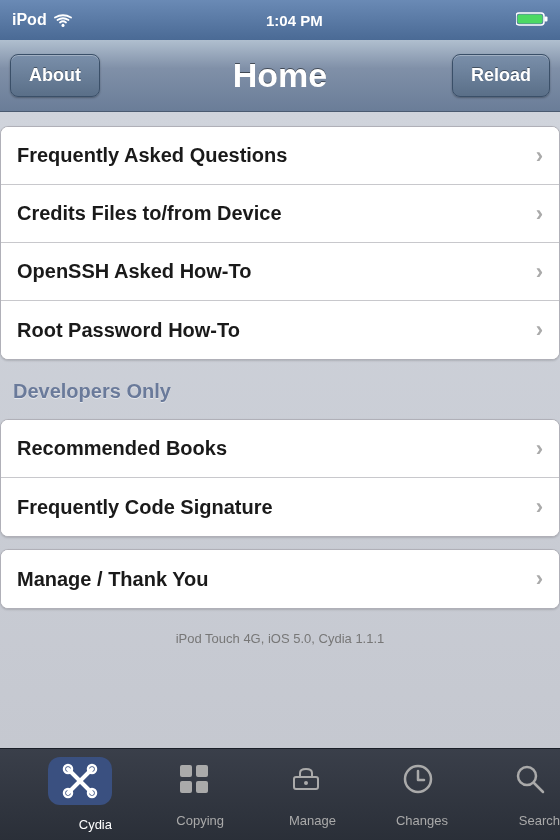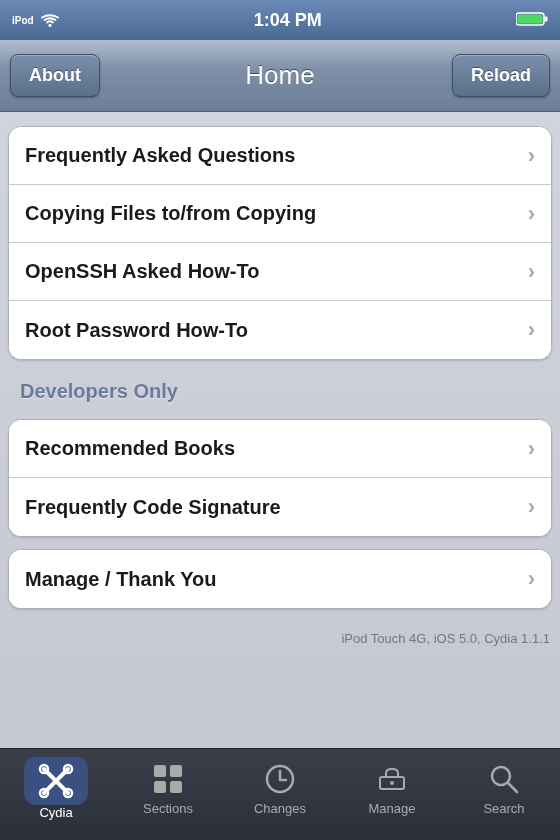--- a/index.html
+++ b/index.html
@@ -22,21 +22,21 @@
       justify-content: space-between;
       padding: 0 12px;
       color: white;
       font-size: 14px;
       font-weight: bold;
     }
     .status-left {
       display: flex;
       align-items: center;
       gap: 6px;
-      font-size: 10px;
+      font-size: 16px;
       font-weight: bold;
     }
 
     
     .nav-bar {
       width: 100%;
       height: 72px;
       background: linear-gradient(180deg, #b0bfcf 0%, #8090a8 40%, #6a7d98 100%);
       border-bottom: 1px solid #4a5a70;
       display: flex;
@@ -52,41 +52,41 @@
       color: white;
       font-size: 18px;
       font-weight: bold;
       padding: 10px 18px;
       cursor: pointer;
       text-shadow: 0 -1px 0 rgba(0,0,0,0.4);
       box-shadow: inset 0 1px 0 rgba(255,255,255,0.3), 0 1px 2px rgba(0,0,0,0.3);
     }
     .nav-title {
       color: white;
-      font-size: 26px;
-      font-weight: normal;
+      font-size: 34px;
+      font-weight: bold;
       text-shadow: 0 -1px 0 rgba(0,0,0,0.5);
       position: absolute;
       left: 50%;
       transform: translateX(-50%);
     }
 
     
     .main-content {
       width: 100%;
       height: 636px;
       background: linear-gradient(180deg, #d0d4dc 0%, #c5c8d0 100%);
       overflow: hidden;
     }
 
     
     .list-group {
-      margin: 12px 8px;
+      margin: 12px 0;
       background: white;
-      border-radius: 13px;
+      border-radius: 8px;
       overflow: hidden;
       border: 1px solid #b0b0b8;
       box-shadow: 0 1px 2px rgba(0,0,0,0.15);
     }
     .list-item {
       display: flex;
       align-items: center;
       justify-content: space-between;
       padding: 0 16px;
       height: 58px;
@@ -103,52 +103,52 @@
       color: #1a1a1a;
     }
     .chevron {
       color: #aaa;
       font-size: 22px;
       font-weight: bold;
     }
 
     
     .section-header {
-      padding: 8px 20px 4px;
+      padding: 8px 13px 4px;
       font-size: 20px;
       font-weight: bold;
       color: #6a7a9a;
       text-shadow: 0 1px 0 rgba(255,255,255,0.5);
     }
 
     
     .footer-info {
-      text-align: right;
+      text-align: center;
       padding: 8px 10px;
       color: #777;
       font-size: 13px;
       line-height: 1.5;
     }
 
     
     .tab-bar {
       width: 100%;
       height: 92px;
       background: linear-gradient(180deg, #3a3f4a 0%, #2a2f38 100%);
       border-top: 1px solid #1a1f28;
       display: flex;
       align-items: flex-start;
       justify-content: space-around;
       padding-top: 8px;
     }
     .tab-item {
       display: flex;
       flex-direction: column;
-      align-items: center;
-      gap: 0;
+      align-items: flex-end;
+      gap: 12px;
       cursor: pointer;
       width: 112px;
     }
     .tab-item.active .tab-icon-wrap {
       background: #3a5080;
       border-radius: 12px;
       padding: 6px 14px;
     }
     .tab-icon-wrap {
       padding: 6px 14px;
@@ -171,21 +171,21 @@
   <div class="status-left">
     <span>iPod</span>
     <svg width="20" height="14" viewBox="0 0 20 14">
       <path d="M10 12 L10 12" stroke="white" stroke-width="2.5" stroke-linecap="round"></path>
       <path d="M7 9.5 Q10 7 13 9.5" stroke="white" stroke-width="1.8" fill="none" stroke-linecap="round"></path>
       <path d="M4.5 7 Q10 3.5 15.5 7" stroke="white" stroke-width="1.8" fill="none" stroke-linecap="round"></path>
       <path d="M2 4.5 Q10 0 18 4.5" stroke="white" stroke-width="1.8" fill="none" stroke-linecap="round"></path>
       <circle cx="10" cy="12.5" r="1.5" fill="white"></circle>
     </svg>
   </div>
-  <span style="font-size:18px;font-weight:bold;">1:04 PM</span>
+  <span style="font-size:15px;font-weight:bold;">1:04 PM</span>
   <div>
     <svg width="32" height="16" viewBox="0 0 32 16">
       <rect x="0" y="2" width="28" height="12" rx="3" ry="3" stroke="white" stroke-width="1.5" fill="none"></rect>
       <rect x="28.5" y="5.5" width="3" height="5" rx="1" fill="white"></rect>
       <rect x="1.5" y="3.5" width="25" height="9" rx="2" fill="#4cd964"></rect>
     </svg>
   </div>
 </div>
 
 <div class="nav-bar">
@@ -195,21 +195,21 @@
 </div>
 
 <div class="main-content">
 
   <div class="list-group" style="margin-top:14px;">
     <div class="list-item">
       <span class="list-item-text">Frequently Asked Questions</span>
       <span class="chevron">›</span>
     </div>
     <div class="list-item">
-      <span class="list-item-text">Copying Files to/from Copying</span>
+      <span class="list-item-text">Credits Files to/from Device</span>
       <span class="chevron">›</span>
     </div>
     <div class="list-item">
       <span class="list-item-text">OpenSSH Asked How-To</span>
       <span class="chevron">›</span>
     </div>
     <div class="list-item">
       <span class="list-item-text">Root Password How-To</span>
       <span class="chevron">›</span>
     </div>
@@ -259,47 +259,47 @@
 
   <div class="tab-item">
     <div class="tab-icon-wrap">
       <svg width="32" height="32" viewBox="0 0 32 32">
         <rect x="2" y="2" width="12" height="12" rx="2" fill="#aaa"></rect>
         <rect x="18" y="2" width="12" height="12" rx="2" fill="#aaa"></rect>
         <rect x="2" y="18" width="12" height="12" rx="2" fill="#aaa"></rect>
         <rect x="18" y="18" width="12" height="12" rx="2" fill="#aaa"></rect>
       </svg>
     </div>
-    <span class="tab-label">Sections</span>
-  </div>
-
-  <div class="tab-item">
-    <div class="tab-icon-wrap">
-      <svg width="32" height="32" viewBox="0 0 32 32">
-        <circle cx="16" cy="16" r="13" stroke="#aaa" stroke-width="2.5" fill="none"></circle>
-        <polyline points="16,8 16,17 22,17" stroke="#aaa" stroke-width="2.5" stroke-linecap="round" stroke-linejoin="round" fill="none"></polyline>
-      </svg>
-    </div>
-    <span class="tab-label">Changes</span>
+    <span class="tab-label">Copying</span>
   </div>
 
   <div class="tab-item">
     <div class="tab-icon-wrap">
       <svg width="32" height="32" viewBox="0 0 32 32">
         <path d="M4 24 Q4 26 6 26 L26 26 Q28 26 28 24 L28 16 Q28 14 26 14 L6 14 Q4 14 4 16 Z" stroke="#aaa" stroke-width="2" fill="none"></path>
         <path d="M10 14 L10 10 Q10 6 16 6 Q22 6 22 10 L22 14" stroke="#aaa" stroke-width="2" fill="none"></path>
         <circle cx="16" cy="20" r="2" fill="#aaa"></circle>
       </svg>
     </div>
     <span class="tab-label">Manage</span>
   </div>
 
   <div class="tab-item">
     <div class="tab-icon-wrap">
       <svg width="32" height="32" viewBox="0 0 32 32">
+        <circle cx="16" cy="16" r="13" stroke="#aaa" stroke-width="2.5" fill="none"></circle>
+        <polyline points="16,8 16,17 22,17" stroke="#aaa" stroke-width="2.5" stroke-linecap="round" stroke-linejoin="round" fill="none"></polyline>
+      </svg>
+    </div>
+    <span class="tab-label">Changes</span>
+  </div>
+
+  <div class="tab-item">
+    <div class="tab-icon-wrap">
+      <svg width="32" height="32" viewBox="0 0 32 32">
         <circle cx="13" cy="13" r="9" stroke="#aaa" stroke-width="2.5" fill="none"></circle>
         <line x1="20" y1="20" x2="29" y2="29" stroke="#aaa" stroke-width="2.5" stroke-linecap="round"></line>
       </svg>
     </div>
     <span class="tab-label">Search</span>
   </div>
 
 </div>
 
 </body></html>

